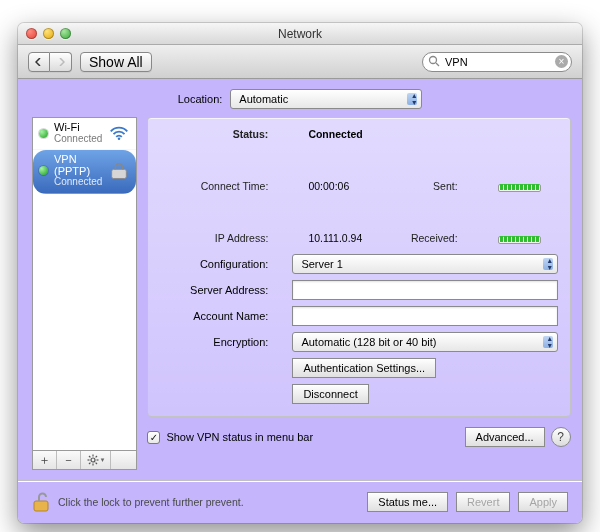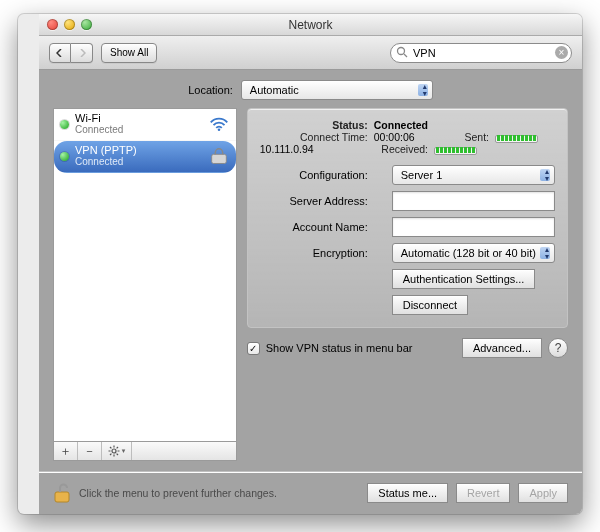--- a/index.html
+++ b/index.html
@@ -10,28 +10,27 @@
     background: #fff;
     width: 600px;
     height: 532px;
     overflow: hidden;
     color: #000;
   }
   .window {
     position: relative;
     width: 564px;
     height: 500px;
-    margin: 14px 18px;
+    margin: 23px 18px;
     border-radius: 6px;
     box-shadow: 0 10px 28px rgba(0,0,0,0.45), 0 0 0 1px rgba(0,0,0,0.15);
     background: #ececec;
     overflow: hidden;
     display: flex;
     flex-direction: column;
-    padding-left: 21px;
   }
   
   .titlebar {
     height: 22px;
     background: linear-gradient(#f6f6f6, #d8d8d8);
     border-bottom: 1px solid #aaa;
     display: flex;
     align-items: center;
     position: relative;
   }
@@ -54,52 +53,52 @@
     padding: 0 10px;
     gap: 8px;
   }
   .segbtn, .pill-btn {
     height: 20px;
     background: linear-gradient(#fefefe, #dcdcdc);
     border: 1px solid #888;
     border-radius: 4px;
     display: inline-flex;
     align-items: center;
-    font-size: 10px;
+    font-size: 14px;
     padding: 0 8px;
     box-shadow: 0 1px 0 rgba(255,255,255,0.6) inset, 0 1px 0 rgba(0,0,0,0.05);
   }
   .segpair { display: inline-flex; }
   .segpair .segbtn { border-radius: 0; padding: 0 4px; width: 22px; justify-content: center; }
   .segpair .segbtn:first-child { border-top-left-radius: 4px; border-bottom-left-radius: 4px; }
   .segpair .segbtn:last-child { border-top-right-radius: 4px; border-bottom-right-radius: 4px; border-left: none; }
   .segbtn.disabled { color: #aaa; }
   .spacer { flex: 1; }
   .searchwrap {
     position: relative;
-    width: 182px;
+    width: 150px;
   }
   .search {
     width: 100%; height: 20px; border-radius: 10px;
     border: 1px solid #8b8b8b; padding: 0 20px 0 22px;
     font-size: 11px; background: #fff;
   }
   .search-icon {
     position: absolute; left: 6px; top: 3px; color: #888;
   }
   .clear-icon {
     position: absolute; right: 4px; top: 3px;
     width: 13px; height: 13px; border-radius: 50%;
     background: #aaa; color: #fff; font-size: 10px; line-height: 13px; text-align: center;
     cursor: pointer;
   }
   
   .body {
     flex: 1;
-    background: #a3a3a3;
+    background: #c4b5fd;
     padding: 8px 14px 10px 14px;
     display: flex;
     flex-direction: column;
   }
   .location-row {
     display: flex; justify-content: center; align-items: center;
     gap: 8px; margin: 2px 0 8px 0;
   }
   .label-right { text-align: right; }
   .popup {
@@ -188,20 +187,21 @@
     padding: 10px 12px 12px 12px;
     box-shadow: 0 1px 0 rgba(255,255,255,0.7) inset;
   }
   .status-block {
     display: grid;
     grid-template-columns: 108px 1fr 55px 60px;
     column-gap: 6px;
     row-gap: 0px;
     align-items: center;
     margin-bottom: 10px;
+    gap: 40px;
   }
   .status-block .l { text-align: right; font-size: 10.5px; color: #222; }
   .status-block .v { font-size: 10.5px; }
   .bold { font-weight: bold; font-size: 11px; }
   .bars {
     display: inline-flex; gap: 1px; height: 8px; align-items: flex-end;
     border: 1px solid #9a9a9a; padding: 1px; border-radius: 2px; background: #f4f4f4;
   }
   .bars span { width: 3px; background: #2fbf2f; height: 6px; }
   .form-row {
@@ -386,20 +386,21 @@
                   <span></span>
                   <span></span>
                   <span></span>
                   <span></span>
                   <span></span>
                   <span></span>
                   <span></span>
                   <span></span>
                 </span></span>
 
+            <span class="l">IP Address:</span>
             <span class="v">10.111.0.94</span>
             <span class="l">Received:</span>
             <span><span class="bars">
                   <span></span>
                   <span></span>
                   <span></span>
                   <span></span>
                   <span></span>
                   <span></span>
                   <span></span>
@@ -460,21 +461,21 @@
 
     <div class="sep"></div>
 
     <div class="footer">
       <span class="lock">
         <svg viewBox="0 0 18 22">
           <rect x="2" y="10" width="14" height="10" rx="2" fill="#e8b34a" stroke="#b4872a"></rect>
           <path d="M11 10 V6 a3.5 3.5 0 0 1 7 0" fill="none" stroke="#999" stroke-width="2" transform="translate(-4,0)"></path>
         </svg>
       </span>
-      <span class="hint">Click the menu to prevent further changes.</span>
+      <span class="hint">Click the lock to prevent further prevent.</span>
       <div class="spacer"></div>
       <span class="aqua-btn">Status me...</span>
       <span class="aqua-btn disabled">Revert</span>
       <span class="aqua-btn disabled">Apply</span>
     </div>
 
   </div>
 </div>
 
 </body></html>

